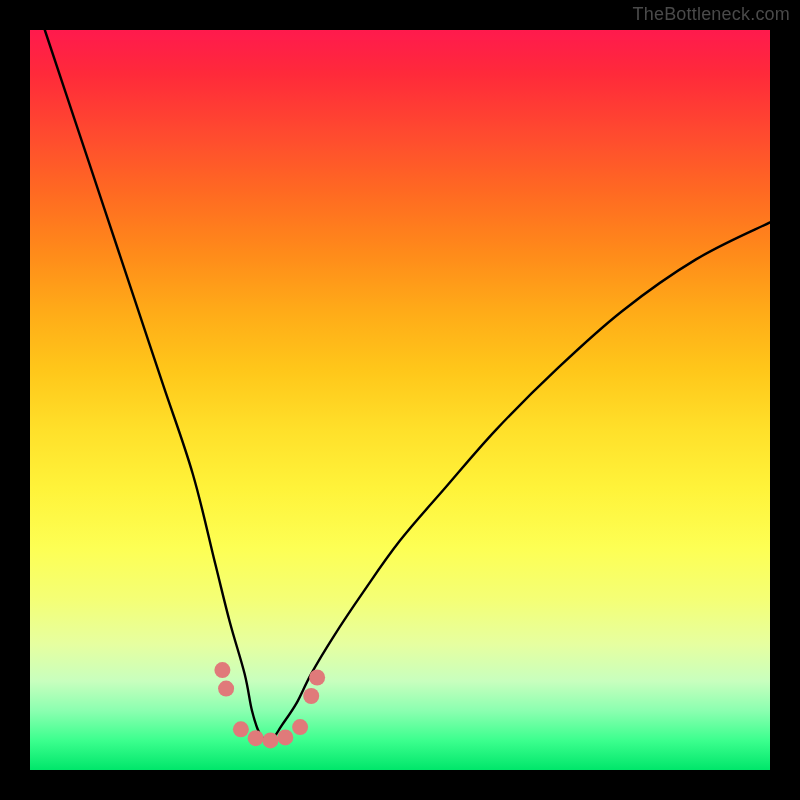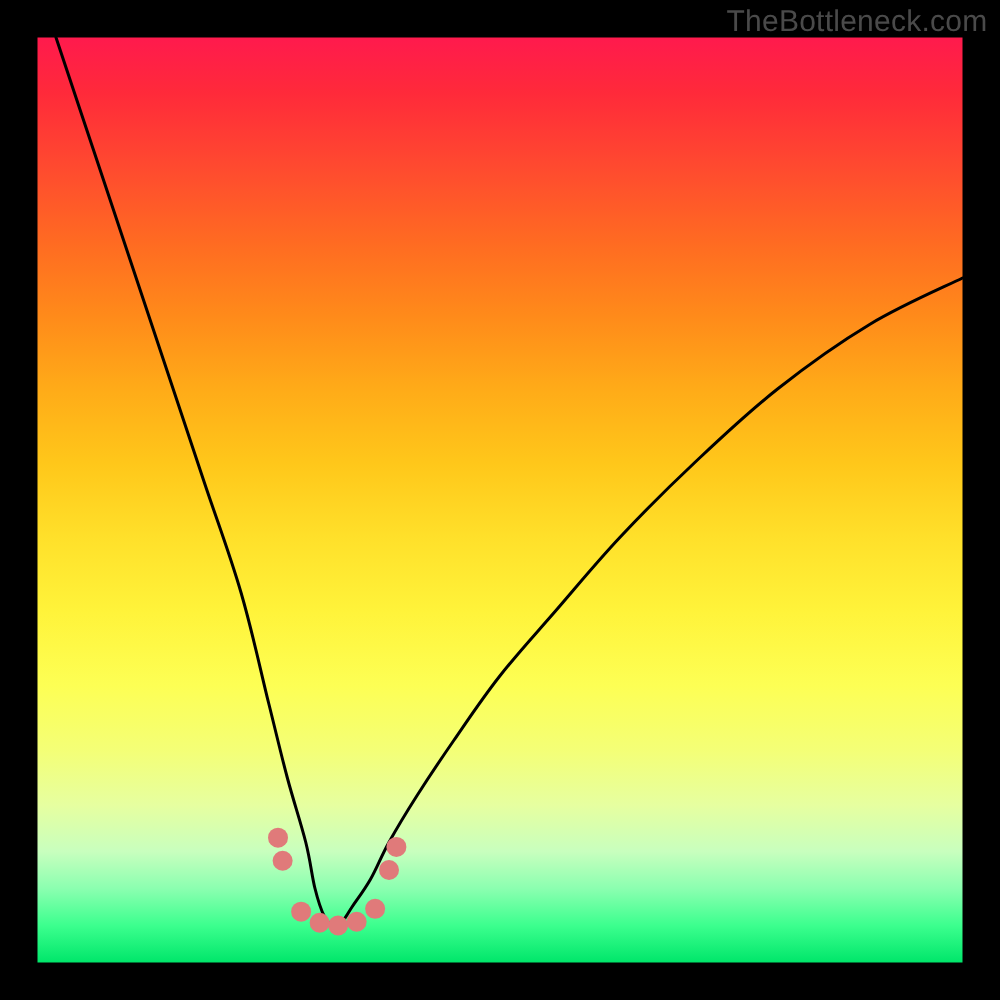--- a/index.html
+++ b/index.html
@@ -43,21 +43,21 @@
       #8bffb0 92%,
       #3cff8e 96%,
       #00e66a 100%
     );
   }
   .attribution {
     position: absolute;
     top: 4px;
     right: 10px;
     color: #4a4a4a;
-    font-size: 24px;
+    font-size: 18px;
     font-weight: 500;
     letter-spacing: 0.2px;
   }
   svg.curve {
     position: absolute;
     left: 0;
     top: 0;
     width: 740px;
     height: 740px;
     overflow: visible;

